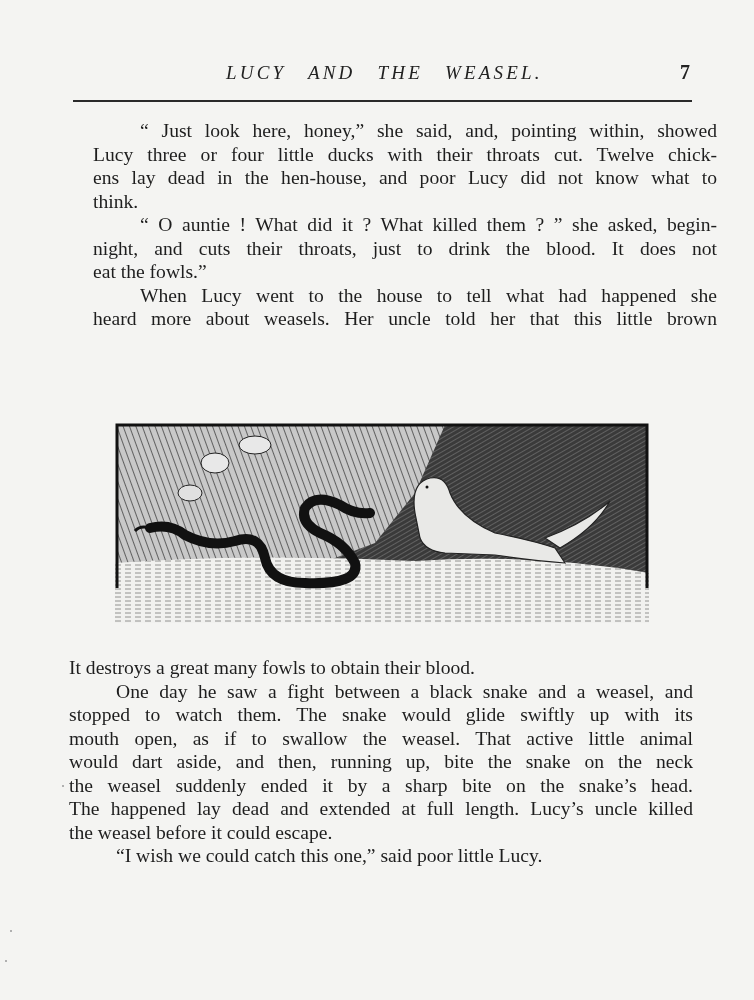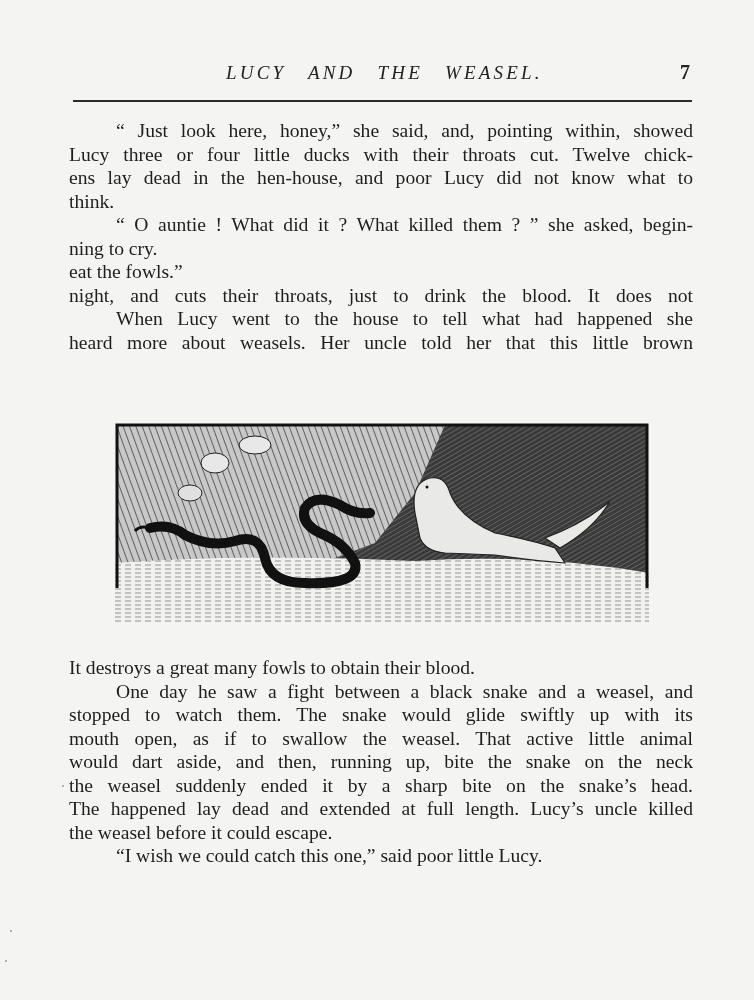--- a/index.html
+++ b/index.html
@@ -25,21 +25,21 @@
   .head-rule {
     position: absolute; left: 73px; top: 100px; width: 619px; height: 2px; background: #2a2a2a;
   }
   .text-block {
     position: absolute; left: 69px; width: 624px;
     font-size: 19.6px; line-height: 23.5px; text-align: justify;
   }
   .line { display: block; white-space: nowrap; text-align-last: justify; height: 23.5px; }
   .line.last { text-align-last: left; }
   .indent { padding-left: 47px; }
-  #block-top { top: 119px; }
+  #block-top { top: 119px; margin-left: 24px; }
   #block-bottom { top: 656px; }
   .illustration {
     position: absolute; left: 115px; top: 423px; width: 534px; height: 200px;
   }
   .illustration svg { display: block; }
   .speck { position: absolute; width: 2px; height: 2px; background: #9a9a9a; border-radius: 1px; }
 </style>
 </head>
 <body>
 
@@ -53,25 +53,24 @@
 
   <div class="text-block" id="block-top">
       <div>
         <span class="line indent">“ Just look here, honey,” she said, and, pointing within, showed</span>
         <span class="line">Lucy three or four little ducks with their throats cut.  Twelve chick-</span>
         <span class="line">ens lay dead in the hen-house, and poor Lucy did not know what to</span>
         <span class="line last">think.</span>
       </div>
       <div>
         <span class="line indent">“ O auntie !  What did it ?  What killed them ? ”  she asked, begin-</span>
-        <span class="line last">ning to cry.</span>
       </div>
       <div>
+        <span class="line">night, and cuts their throats, just to drink the blood.  It does not</span>
         <span class="line last">eat the fowls.”</span>
-        <span class="line">night, and cuts their throats, just to drink the blood.  It does not</span>
       </div>
       <div>
         <span class="line indent">When Lucy went to the house to tell what had happened she</span>
         <span class="line">heard more about weasels.  Her uncle told her that this little brown</span>
       </div>
     </div>
 
   <div class="illustration">
     <svg width="534" height="200" viewBox="0 0 534 200">
       <defs>

